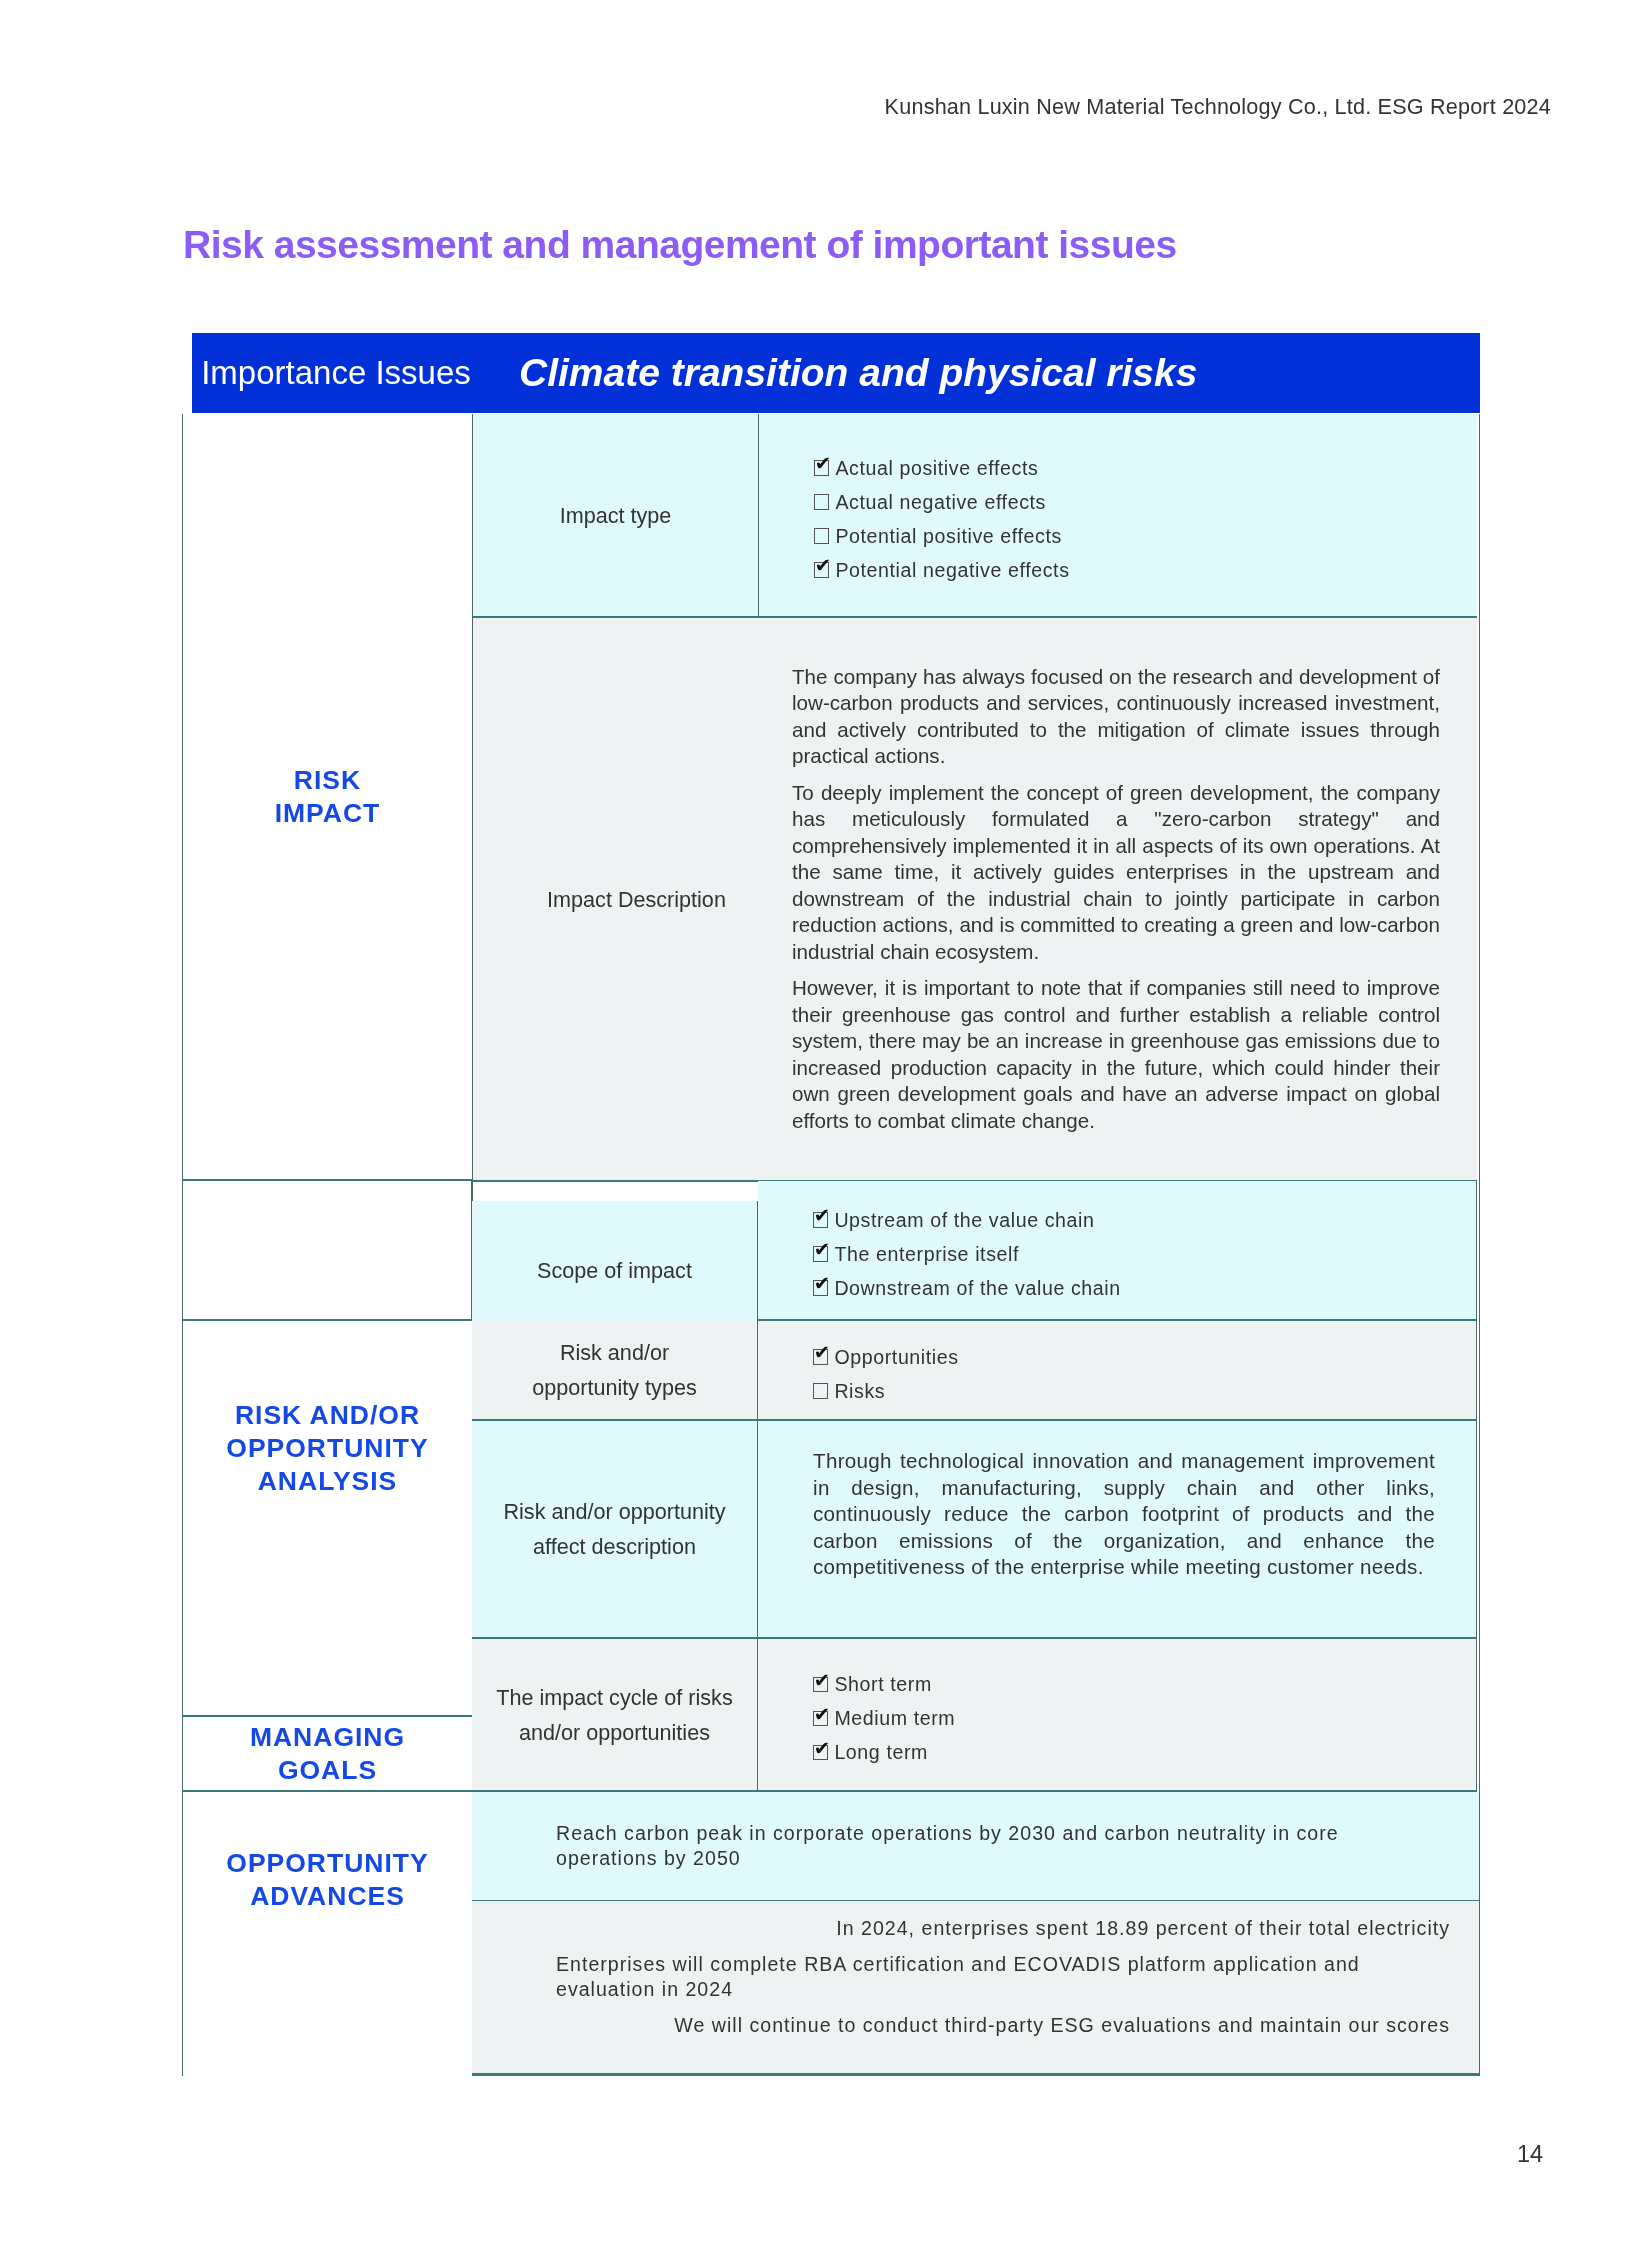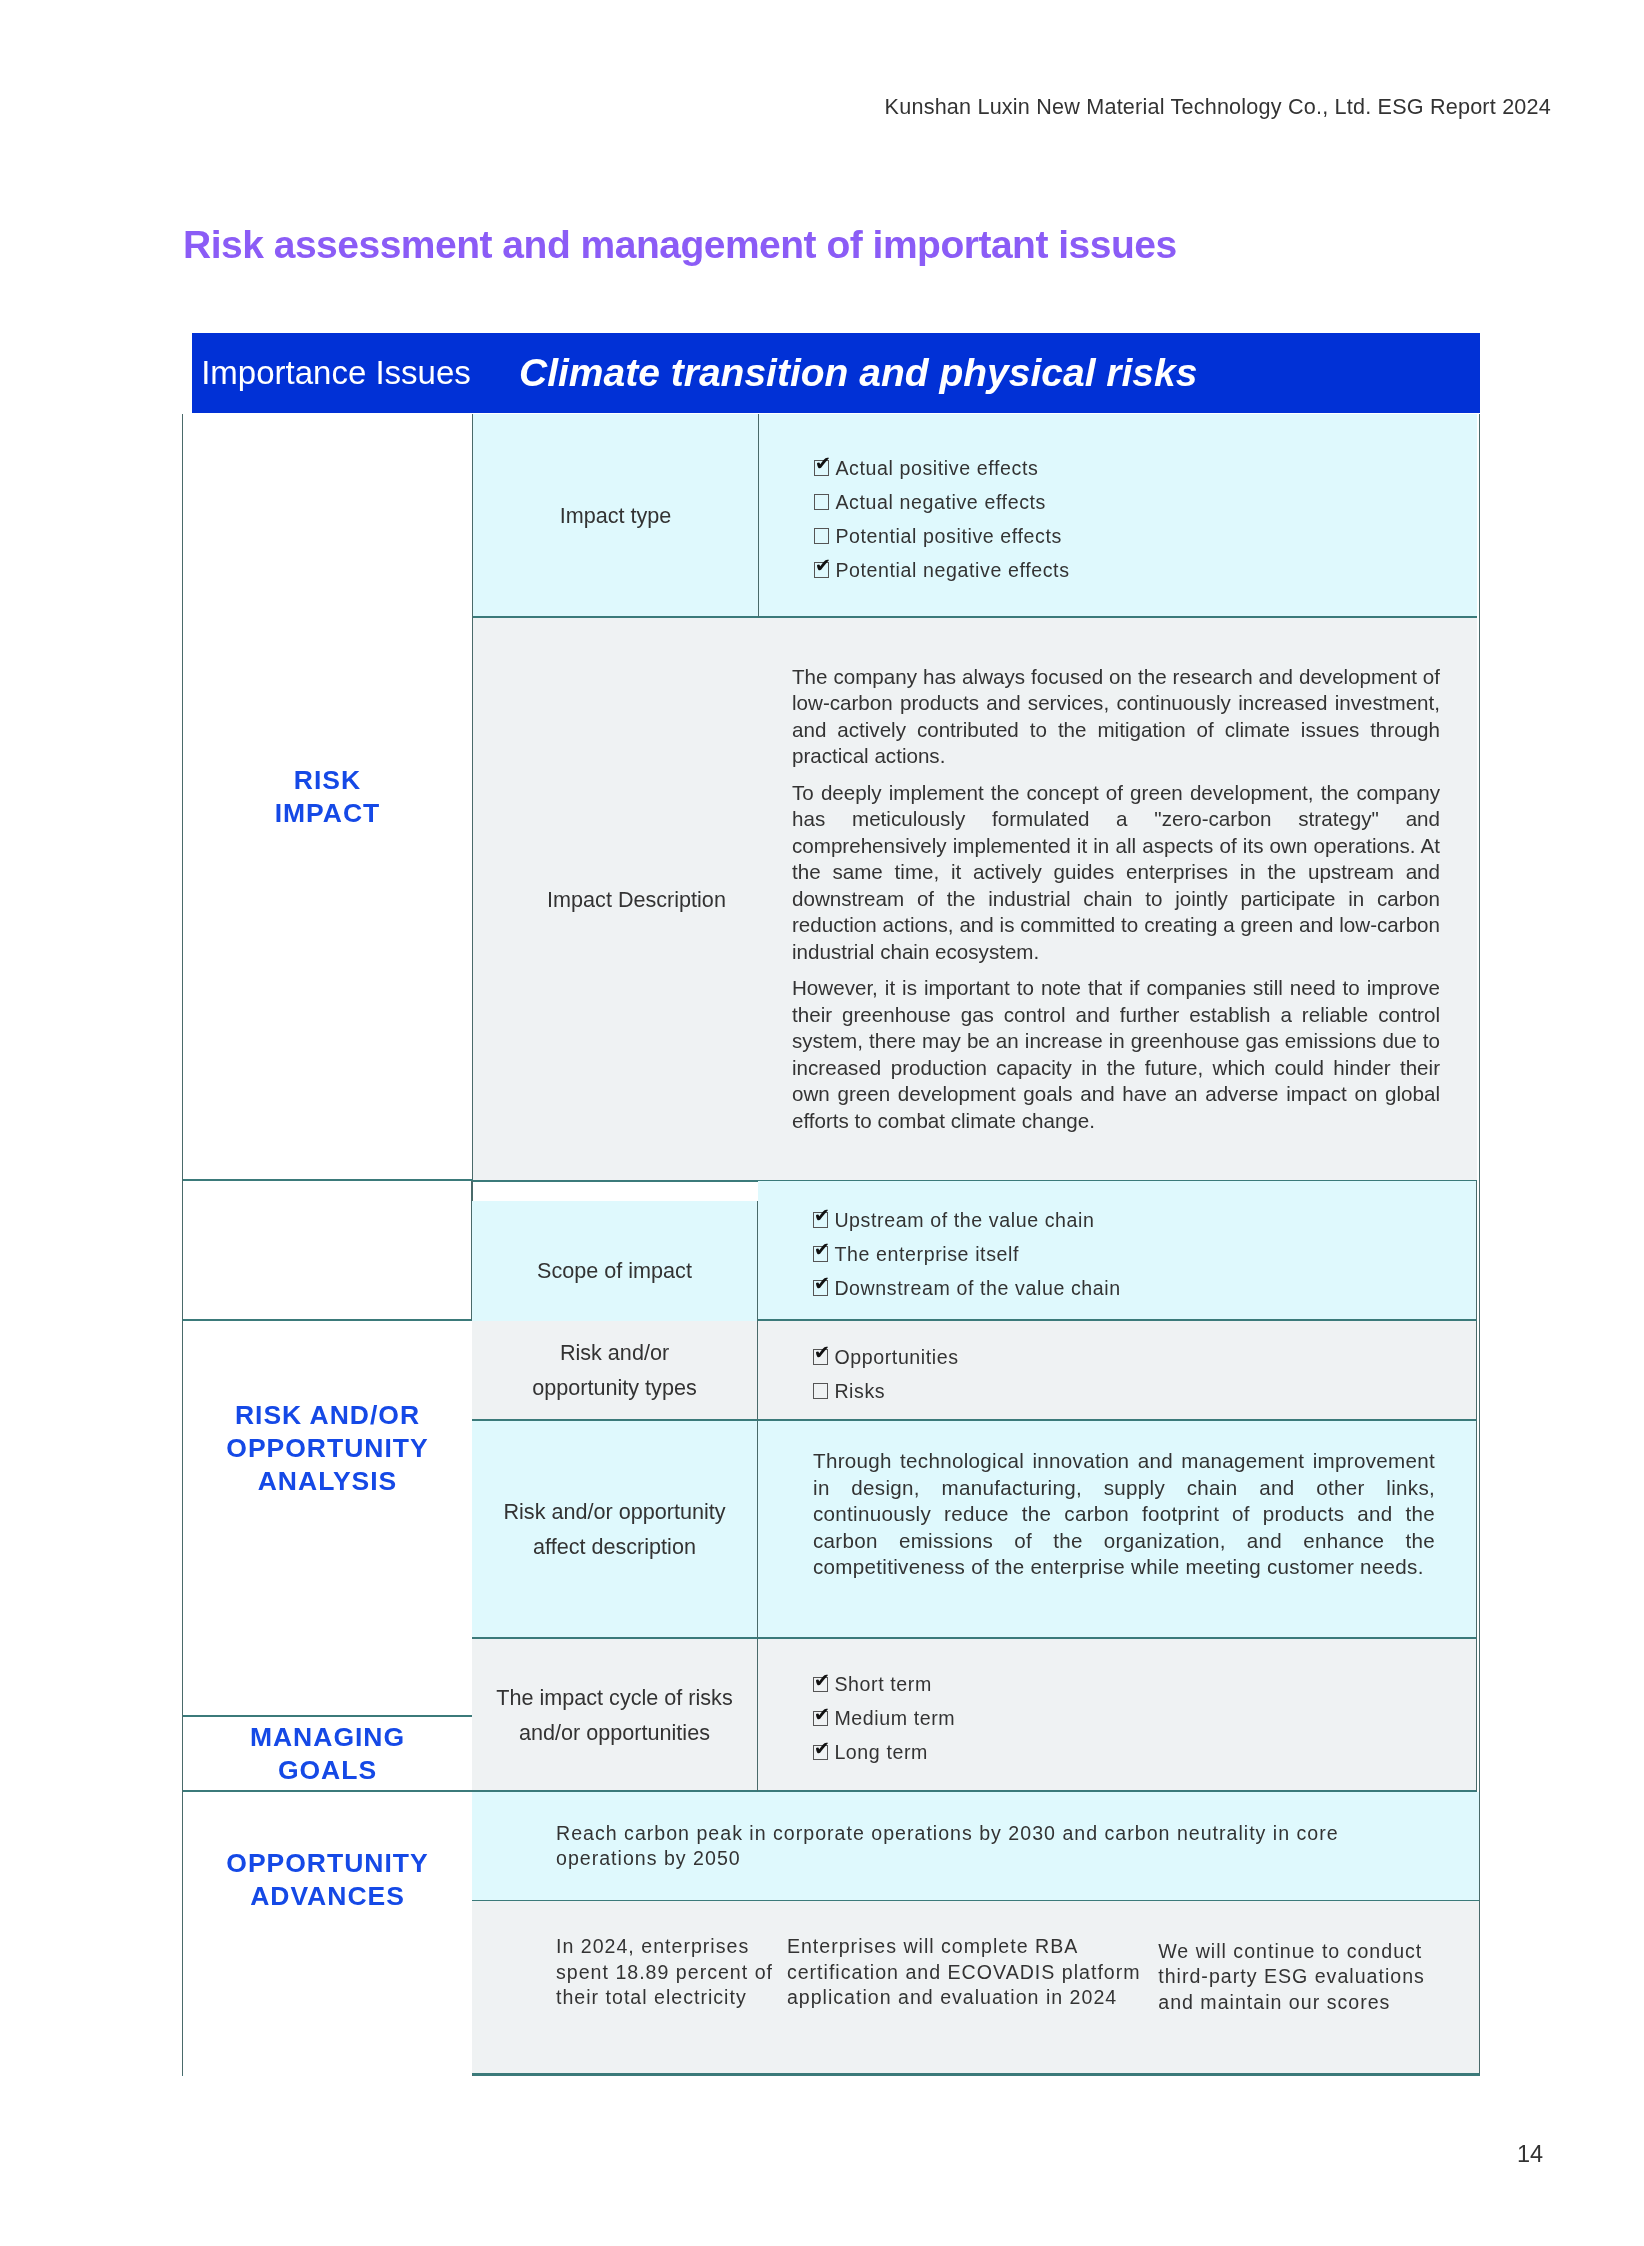--- a/index.html
+++ b/index.html
@@ -145,21 +145,21 @@
           <span>Long term</span>
         </li>
     </ul>
   </div>
 </div>
 
 <div class="cell val cyan" style="left:472px;top:1792px;width:1008px;height:110px;border-right:1.5px solid #4a6a6a;padding:0 39px 0 84px;">
   <p class="simple">Reach carbon peak in corporate operations by 2030 and carbon neutrality in core operations by 2050</p>
 </div>
 
-<div class="cell val gray" style="left:472px;top:1901px;width:1008px;height:174px;border-right:1.5px solid #4a6a6a;padding:0 29px 19.6px 84px;justify-content:center;align-items:center;">
+<div class="cell val gray" style="left:472px;top:1901px;width:1008px;height:174px;border-right:1.5px solid #4a6a6a;padding:0 29px 19.6px 84px;flex-direction:column;justify-content:center;align-items:flex-end;">
   <p class="simple">In 2024, enterprises spent 18.89 percent of their total electricity</p>
   <p class="simple">Enterprises will complete RBA certification and ECOVADIS platform application and evaluation in 2024</p>
   <p class="simple">We will continue to conduct third-party ESG evaluations and maintain our scores</p>
 </div>
 
 <div class="cell sec" style="left:182px;top:1181px;width:290px;height:140px;border-left:1.5px solid #4a6a6a;"></div>
 
 <div class="page-number">14</div>
 
 

